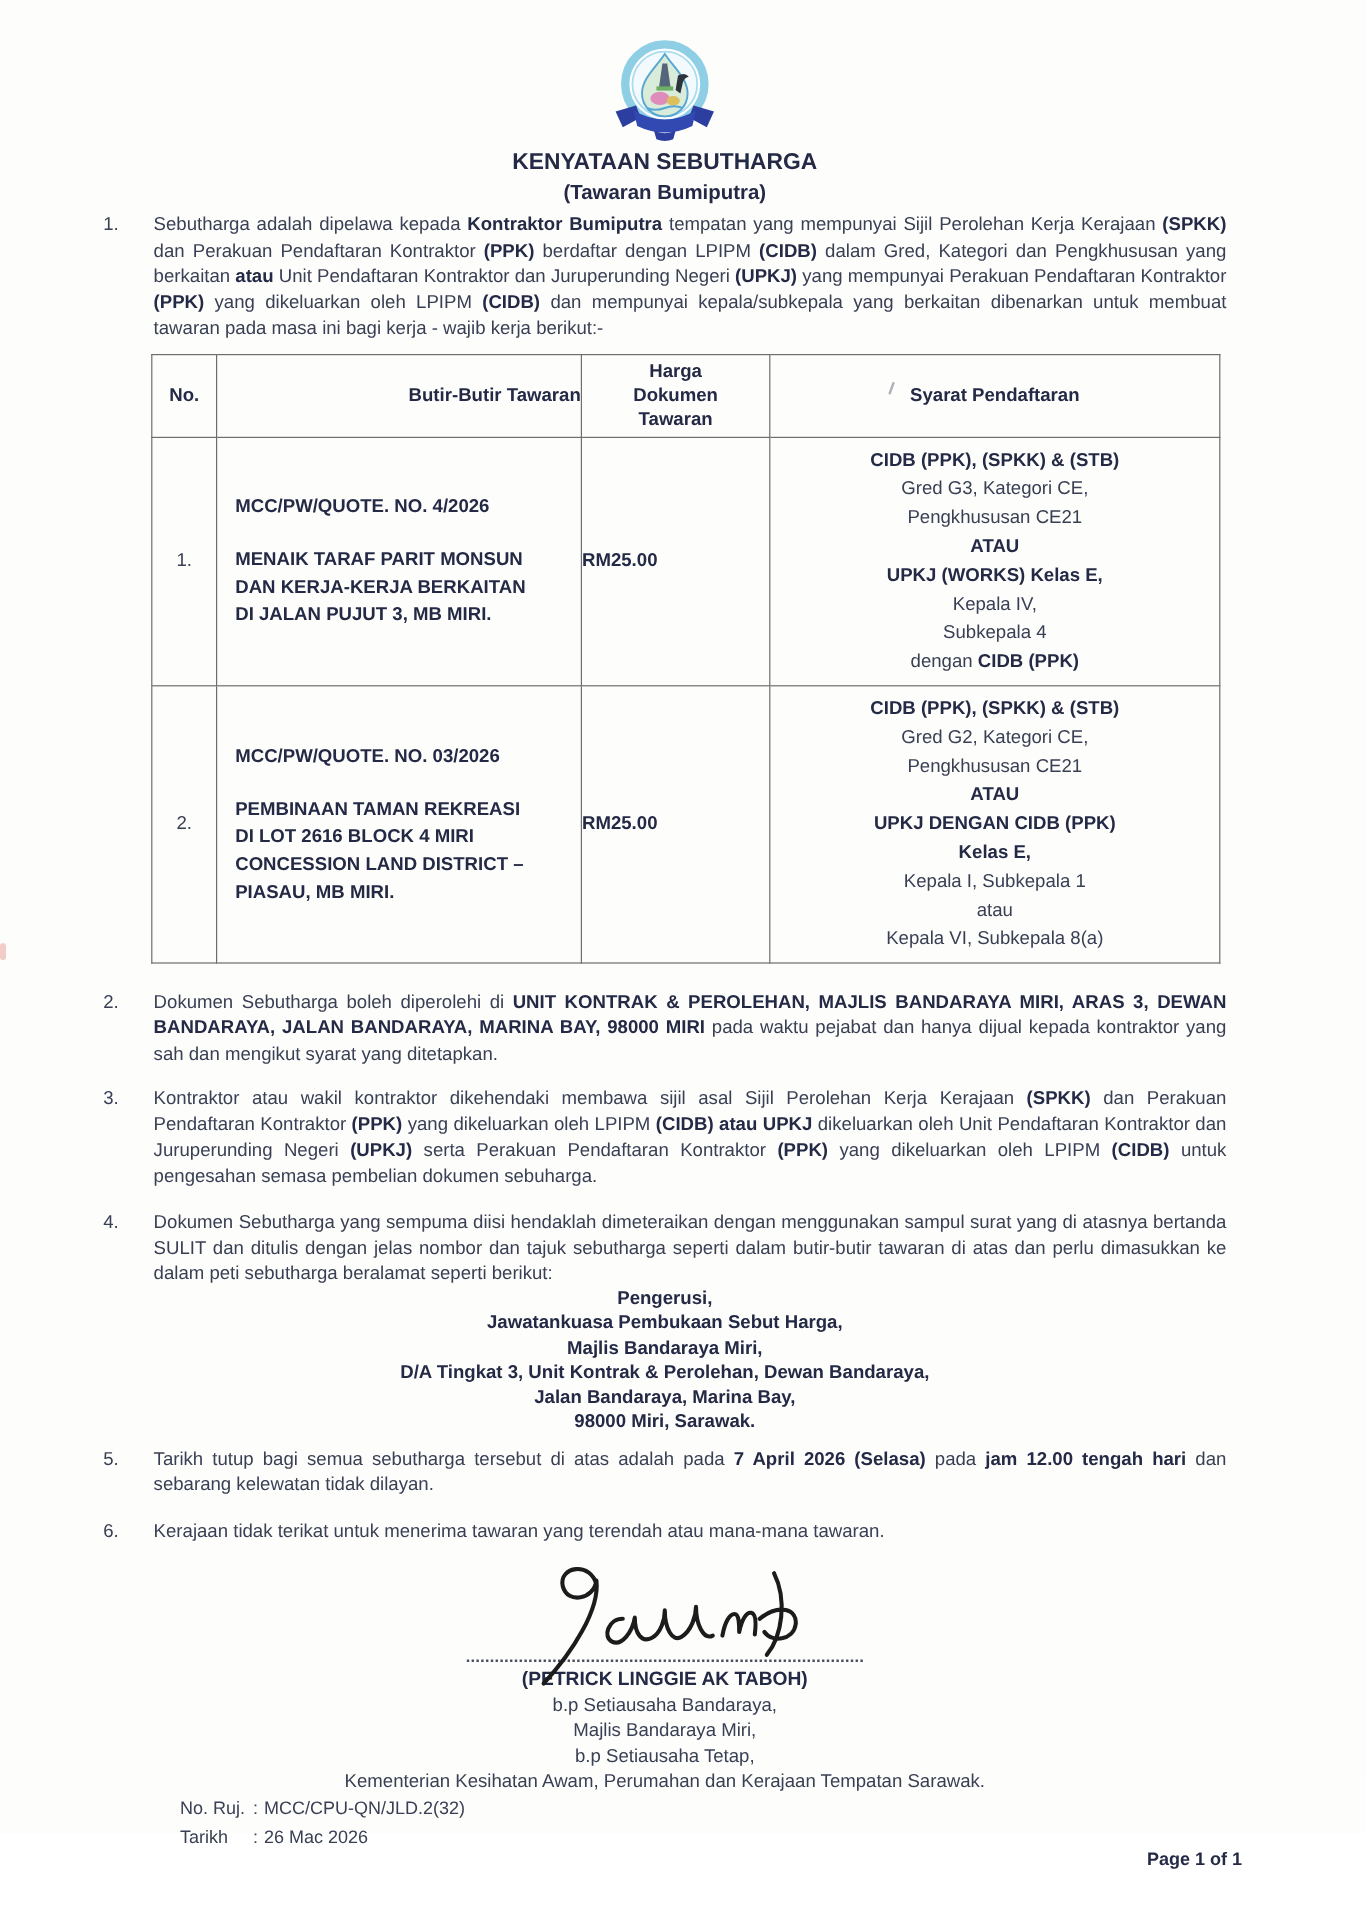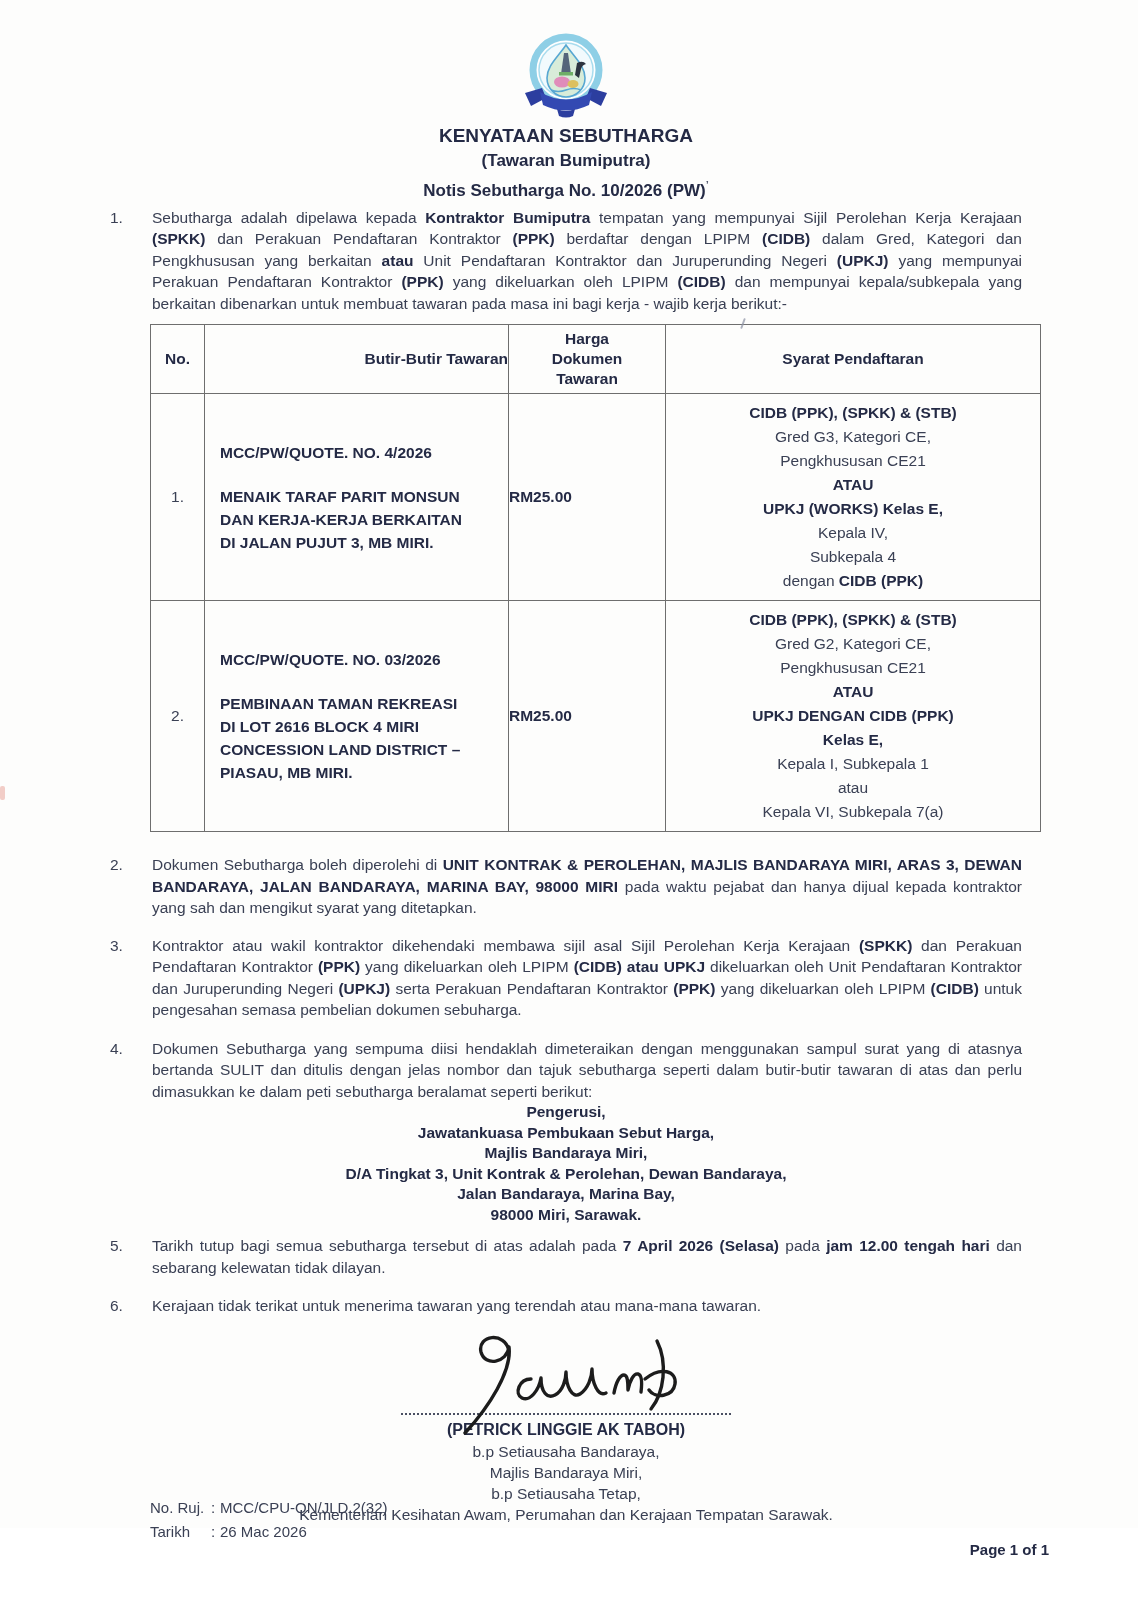--- a/index.html
+++ b/index.html
@@ -6,21 +6,21 @@
   html,body { background:#ffffff; }
   body {
     width:1138px; height:1600px;
     font-family:"Liberation Sans", sans-serif;
     color:#3a4054;
     position:relative; overflow:hidden;
   }
   .page {
     position:relative; width:1138px; height:1528px;
     background:#fdfdfc;
-    padding:33px 116px 0 110px;
+    padding:33px 116px 0 86px;
   }
   b { font-weight:700; color:#242a45; }
 
   
   .doc-header { text-align:center; }
   .logo-wrap { height:88px; display:flex; justify-content:center; align-items:flex-start; }
   .title-1 { font-size:19px; font-weight:700; color:#242a45; line-height:25px; margin-top:2px; }
   .title-2, .title-3 { font-size:17px; font-weight:700; color:#242a45; line-height:25px; }
   .pw-tick { font-size:11px; vertical-align:super; color:#555b70; }
 
@@ -77,21 +77,21 @@
     border-bottom:2.5px dotted #4a4f62;
   }
   .sig-name { font-size:16px; font-weight:700; color:#242a45; line-height:23px; margin-top:3px; }
   .sig-lines > div { font-size:15.5px; line-height:21px; }
 
   
   .footer { position:absolute; left:150px; top:1496px; font-size:15px; }
   .footer .frow { display:flex; line-height:24px; }
   .footer .flabel { width:56px; }
   .footer .fcolon { width:14px; text-align:center; }
-  .page-num { position:absolute; right:89px; top:1541px; font-size:15px; font-weight:700; color:#242a45; }
+  .page-num { position:absolute; right:103px; top:1541px; font-size:15px; font-weight:700; color:#242a45; }
 
   
   .scan-tick {
     position:absolute; left:742px; top:318px; width:2px; height:11px;
     background:#9197a8; transform:rotate(20deg); opacity:.75; border-radius:1px;
   }
   .edge-smudge {
     position:absolute; left:0; top:786px; width:5px; height:14px;
     background:#f2cdc7; border-radius:2px;
   }
@@ -117,21 +117,20 @@
         <path d="M61 30 q6 -3 9 1 q-4 1 -5 5 l-2 9 l-4 -3 Z" fill="#2c3440"></path>
         <path d="M35 57 q7 3 15 0 q8 -3 15 0" stroke="#57a7d2" fill="none" stroke-width="1.6"></path>
         <path d="M9 60 l17 -5 l4 10 l-15 8 Z" fill="#2c3e9f"></path>
         <path d="M91 60 l-17 -5 l-4 10 l15 8 Z" fill="#2c3e9f"></path>
         <path d="M24 59 q26 15 52 0 l-3 13 q-23 11 -46 0 Z" fill="#3349b2"></path>
         <path d="M41 76 q9 4 18 0 l-2 7 q-7 3 -14 0 Z" fill="#2c3e9f"></path>
       </svg>
     </div>
     <div class="title-1" data-bind="header.title_line1">KENYATAAN SEBUTHARGA</div>
     <div class="title-2" data-bind="header.title_line2">(Tawaran Bumiputra)</div>
-    <div class="title-3"><span data-bind="header.title_line3">Notis Sebutharga No. 10/2026 (PW)</span><span class="pw-tick" data-bind="header.title_line3_mark">ʼ</span></div>
   </header>
 
   <div class="item mt-p1">
     <div class="num" data-bind="clauses.c1.num">1.</div>
     <div class="ptxt"><span>Sebutharga adalah dipelawa kepada </span><b>Kontraktor Bumiputra</b><span> tempatan yang mempunyai Sijil Perolehan Kerja Kerajaan </span><b>(SPKK)</b><span> dan Perakuan Pendaftaran Kontraktor </span><b>(PPK)</b><span> berdaftar dengan LPIPM </span><b>(CIDB)</b><span> dalam Gred, Kategori dan Pengkhususan yang berkaitan </span><b>atau</b><span> Unit Pendaftaran Kontraktor dan Juruperunding Negeri </span><b>(UPKJ)</b><span> yang mempunyai Perakuan Pendaftaran Kontraktor </span><b>(PPK)</b><span> yang dikeluarkan oleh LPIPM </span><b>(CIDB)</b><span> dan mempunyai kepala/subkepala yang berkaitan dibenarkan untuk membuat tawaran pada masa ini bagi kerja - wajib kerja berikut:-</span></div>
   </div>
 
   <table class="quote-table">
     <thead>
       <tr>
@@ -176,21 +175,21 @@
         <td class="c-harga" data-bind="table.rows.1.harga">RM25.00</td>
         <td class="c-syarat" data-bind-lines="table.rows.1.syarat">
             <div><b>CIDB (PPK), (SPKK) &amp; (STB)</b></div>
             <div><span>Gred G2, Kategori CE,</span></div>
             <div><span>Pengkhususan CE21</span></div>
             <div><b>ATAU</b></div>
             <div><b>UPKJ DENGAN CIDB (PPK)</b></div>
             <div><b>Kelas E,</b></div>
             <div><span>Kepala I, Subkepala 1</span></div>
             <div><span>atau</span></div>
-            <div><span>Kepala VI, Subkepala 7(a)</span></div>
+            <div><span>Kepala VI, Subkepala 8(a)</span></div>
           </td>
       </tr>
     </tbody>
   </table>
 
   <div class="item mt-p2">
     <div class="num" data-bind="clauses.c2.num">2.</div>
     <div class="ptxt"><span>Dokumen Sebutharga boleh diperolehi di </span><b>UNIT KONTRAK &amp; PEROLEHAN, MAJLIS BANDARAYA MIRI, ARAS 3, DEWAN BANDARAYA, JALAN BANDARAYA, MARINA BAY, 98000 MIRI</b><span> pada waktu pejabat dan hanya dijual kepada kontraktor yang sah dan mengikut syarat yang ditetapkan.</span></div>
   </div>
 

